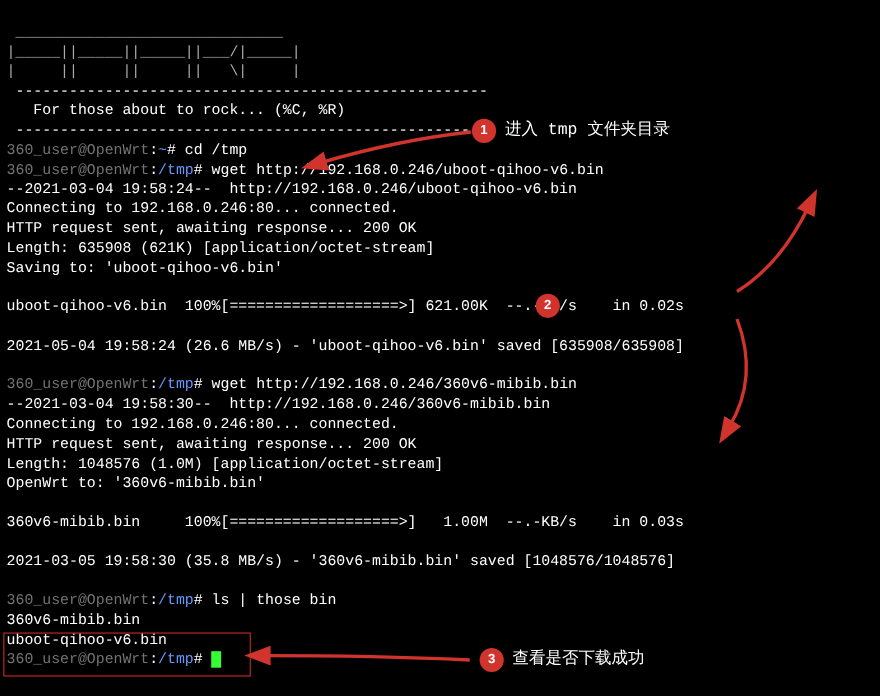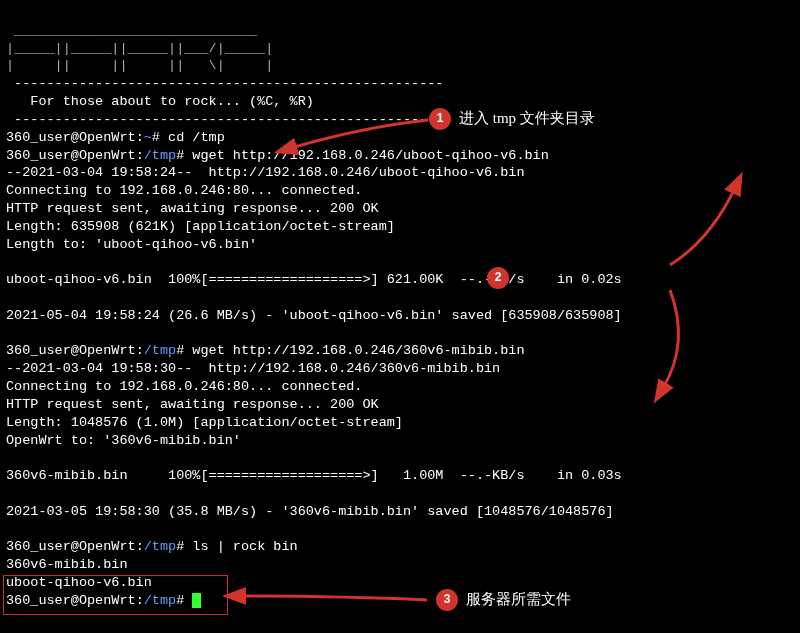--- a/index.html
+++ b/index.html
@@ -12,21 +12,21 @@
     padding: 4px 6px;
     width: 800px;
     height: 633px;
     overflow: hidden;
     position: relative;
   }
   .terminal {
     white-space: pre;
     position: relative;
   }
-  .prompt-base { color: #ffffff; }
+  .prompt-base { color: #737373; }
   .prompt-path { color: #6699ff; }
   .white { color: #fff; }
   .grey { color: #aaa; }
   .cursor {
     display: inline-block;
     width: 9px;
     height: 15px;
     background: #33ff33;
     vertical-align: middle;
   }
@@ -50,21 +50,21 @@
     height: 22px;
     border-radius: 50%;
     background: #d0342c;
     color: #fff;
     font-family: Arial, sans-serif;
     font-size: 12px;
     font-weight: bold;
   }
   .callout .label {
     color: #fff;
-    font-family: Liberation Serif, serif;
+    font-family: Liberation Mono, monospace;
     font-size: 15px;
   }
   svg.arrow {
     position: absolute;
     pointer-events: none;
     overflow: visible;
   }
   .line { color: #fff; }
 </style>
 </head>
@@ -76,38 +76,38 @@
 <span class="grey">|     ||     ||     ||   \|     |</span>
 <span class="line"> -----------------------------------------------------</span>
 <span class="line">   For those about to rock... (%C, %R)</span>
 <span class="line"> -----------------------------------------------------</span>
 <span><span class="prompt-base">360_user@OpenWrt</span><span class="white">:</span><span class="prompt-path">~</span><span class="white">#</span> <span class="white">cd /tmp</span></span>
 <span><span class="prompt-base">360_user@OpenWrt</span><span class="white">:</span><span class="prompt-path">/tmp</span><span class="white">#</span> <span class="white">wget http://192.168.0.246/uboot-qihoo-v6.bin</span></span>
 <span class="line">--2021-03-04 19:58:24--  http://192.168.0.246/uboot-qihoo-v6.bin</span>
 <span class="line">Connecting to 192.168.0.246:80... connected.</span>
 <span class="line">HTTP request sent, awaiting response... 200 OK</span>
 <span class="line">Length: 635908 (621K) [application/octet-stream]</span>
-<span class="line">Length to: 'uboot-qihoo-v6.bin'</span>
+<span class="line">Saving to: 'uboot-qihoo-v6.bin'</span>
 
 <span class="line">uboot-qihoo-v6.bin  100%[===================&gt;] 621.00K  --.-KB/s    in 0.02s</span>
 
 <span class="line">2021-05-04 19:58:24 (26.6 MB/s) - 'uboot-qihoo-v6.bin' saved [635908/635908]</span>
 
 <span><span class="prompt-base">360_user@OpenWrt</span><span class="white">:</span><span class="prompt-path">/tmp</span><span class="white">#</span> <span class="white">wget http://192.168.0.246/360v6-mibib.bin</span></span>
 <span class="line">--2021-03-04 19:58:30--  http://192.168.0.246/360v6-mibib.bin</span>
 <span class="line">Connecting to 192.168.0.246:80... connected.</span>
 <span class="line">HTTP request sent, awaiting response... 200 OK</span>
 <span class="line">Length: 1048576 (1.0M) [application/octet-stream]</span>
 <span class="line">OpenWrt to: '360v6-mibib.bin'</span>
 
 <span class="line">360v6-mibib.bin     100%[===================&gt;]   1.00M  --.-KB/s    in 0.03s</span>
 
 <span class="line">2021-03-05 19:58:30 (35.8 MB/s) - '360v6-mibib.bin' saved [1048576/1048576]</span>
 
-<span><span class="prompt-base">360_user@OpenWrt</span><span class="white">:</span><span class="prompt-path">/tmp</span><span class="white">#</span> <span class="white">ls | rock bin</span></span>
+<span><span class="prompt-base">360_user@OpenWrt</span><span class="white">:</span><span class="prompt-path">/tmp</span><span class="white">#</span> <span class="white">ls | those bin</span></span>
 <span class="line">360v6-mibib.bin</span>
 <span class="line">uboot-qihoo-v6.bin</span>
 <span><span class="prompt-base">360_user@OpenWrt</span><span class="white">:</span><span class="prompt-path">/tmp</span><span class="white">#</span> <span class="cursor"></span></span>
 </div>
 
 <div class="highlight-box" style="left:3px; top:575px; width:225px; height:40px;"></div>
 
 <div class="callout" style="left:429px; top:108px;">
   <span class="num">1</span>
   <span class="label">进入 tmp 文件夹目录</span>
@@ -136,21 +136,21 @@
   <defs>
       <marker id="ah3" markerWidth="10" markerHeight="10" refX="2" refY="3" orient="auto">
     <path d="M0,0 L0,6 L8,3 z" fill="#d0342c"></path>
       </marker>
     </defs>
   <path d="M35,2 Q55,55 28,100" stroke="#d0342c" stroke-width="3" fill="none" marker-end="url(#ah3)"></path>
 </svg>
 
 <div class="callout" style="left:436px; top:589px;">
   <span class="num">3</span>
-  <span class="label">服务器所需文件</span>
+  <span class="label">查看是否下载成功</span>
 </div>
 <svg class="arrow" style="left:232px; top:590px; width:200px; height:20px;">
   <defs>
       <marker id="ah4" markerWidth="10" markerHeight="10" refX="2" refY="3" orient="auto">
     <path d="M0,0 L0,6 L8,3 z" fill="#d0342c"></path>
       </marker>
     </defs>
   <path d="M195,10 Q110,6 8,6" stroke="#d0342c" stroke-width="3" fill="none" marker-end="url(#ah4)"></path>
 </svg>
 

